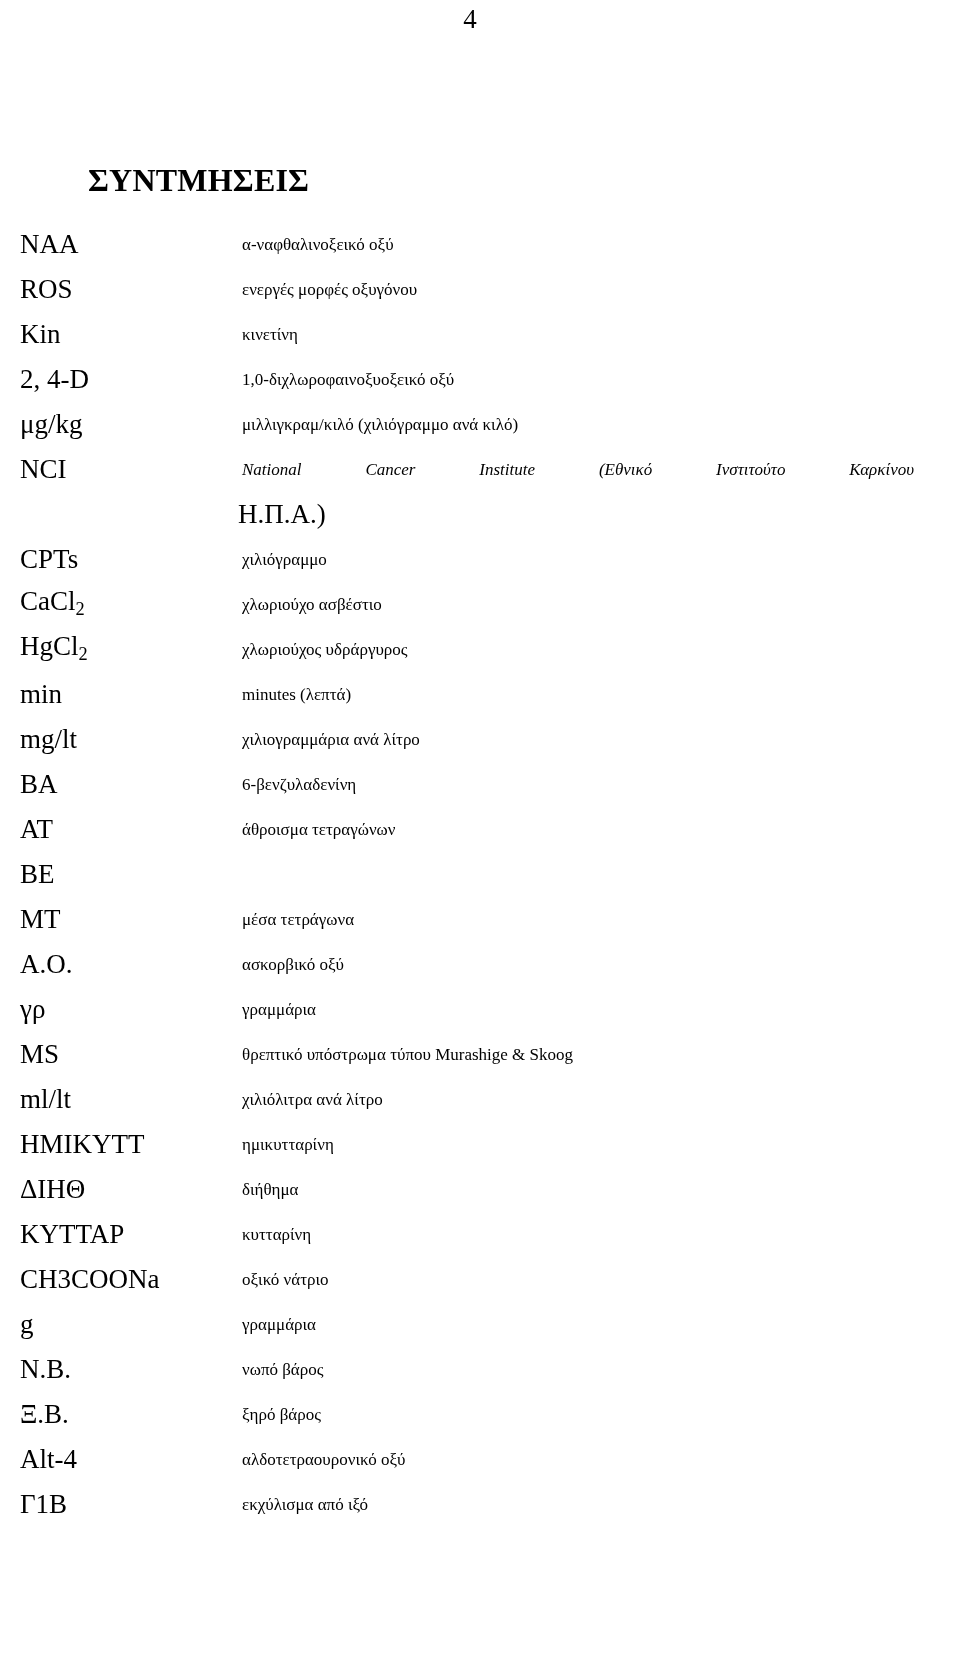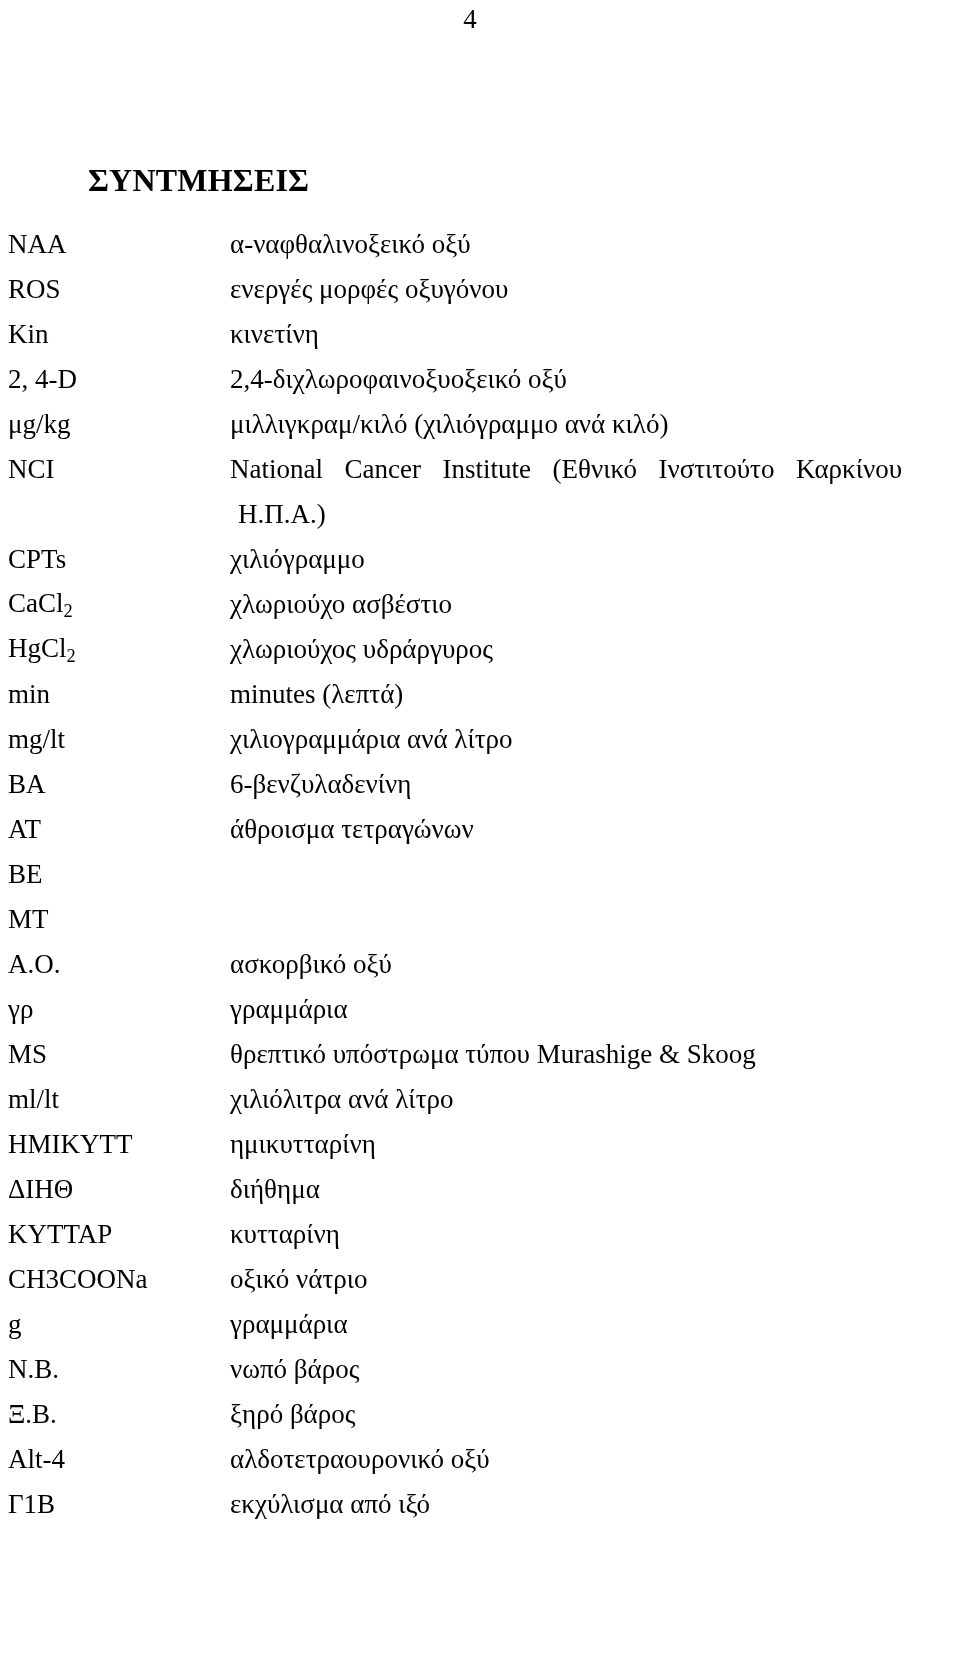--- a/index.html
+++ b/index.html
@@ -41,46 +41,48 @@
   }
   .abbr-list {
     position: absolute;
     top: 222px;
     left: 0;
     width: 960px;
   }
   .abbr-row {
     position: relative;
     display: flex;
-    align-items: center;
+    align-items: flex-end;
     height: 45px;
     line-height: 45px;
+    margin-left: 12px;
   }
   .abbr-term {
     flex: 0 0 auto;
     width: 230px;
     padding-left: 8px;
     box-sizing: border-box;
     font-size: 27px;
     line-height: 45px;
     white-space: nowrap;
   }
   .abbr-def {
     flex: 1 1 auto;
-    font-size: 27px;
+    font-size: 17px;
     line-height: 45px;
     white-space: nowrap;
     padding-right: 8px;
   }
   .abbr-def.justify {
     white-space: normal;
     text-align: justify;
     text-align-last: justify;
     width: 672px;
     flex: 0 0 672px;
+    font-style: italic;
   }
   .cont-line {
     position: relative;
     height: 45px;
     line-height: 45px;
   }
   .cont-text {
     position: absolute;
     left: 238px;
     top: 0;
@@ -112,21 +114,21 @@
       <div class="abbr-row">
         <div class="abbr-term">ROS</div>
         <div class="abbr-def">ενεργές μορφές οξυγόνου</div>
       </div>
       <div class="abbr-row">
         <div class="abbr-term">Kin</div>
         <div class="abbr-def">κινετίνη</div>
       </div>
       <div class="abbr-row">
         <div class="abbr-term">2, 4-D</div>
-        <div class="abbr-def">2,4-διχλωροφαινοξυοξεικό οξύ</div>
+        <div class="abbr-def">1,0-διχλωροφαινοξυοξεικό οξύ</div>
       </div>
       <div class="abbr-row">
         <div class="abbr-term">μg/kg</div>
         <div class="abbr-def">μιλλιγκραμ/κιλό  (χιλιόγραμμο ανά κιλό)</div>
       </div>
       <div class="abbr-row">
         <div class="abbr-term">NCI</div>
         <div class="abbr-def justify">National Cancer Institute (Εθνικό Ινστιτούτο Καρκίνου</div>
       </div>
       <div class="cont-line">
@@ -158,20 +160,21 @@
       </div>
       <div class="abbr-row">
         <div class="abbr-term">AT</div>
         <div class="abbr-def">άθροισμα τετραγώνων</div>
       </div>
       <div class="abbr-row">
         <div class="abbr-term">BE</div>
       </div>
       <div class="abbr-row">
         <div class="abbr-term">MT</div>
+        <div class="abbr-def">μέσα τετράγωνα</div>
       </div>
       <div class="abbr-row">
         <div class="abbr-term">A.O.</div>
         <div class="abbr-def">ασκορβικό οξύ</div>
       </div>
       <div class="abbr-row">
         <div class="abbr-term">γρ</div>
         <div class="abbr-def">γραμμάρια</div>
       </div>
       <div class="abbr-row">

